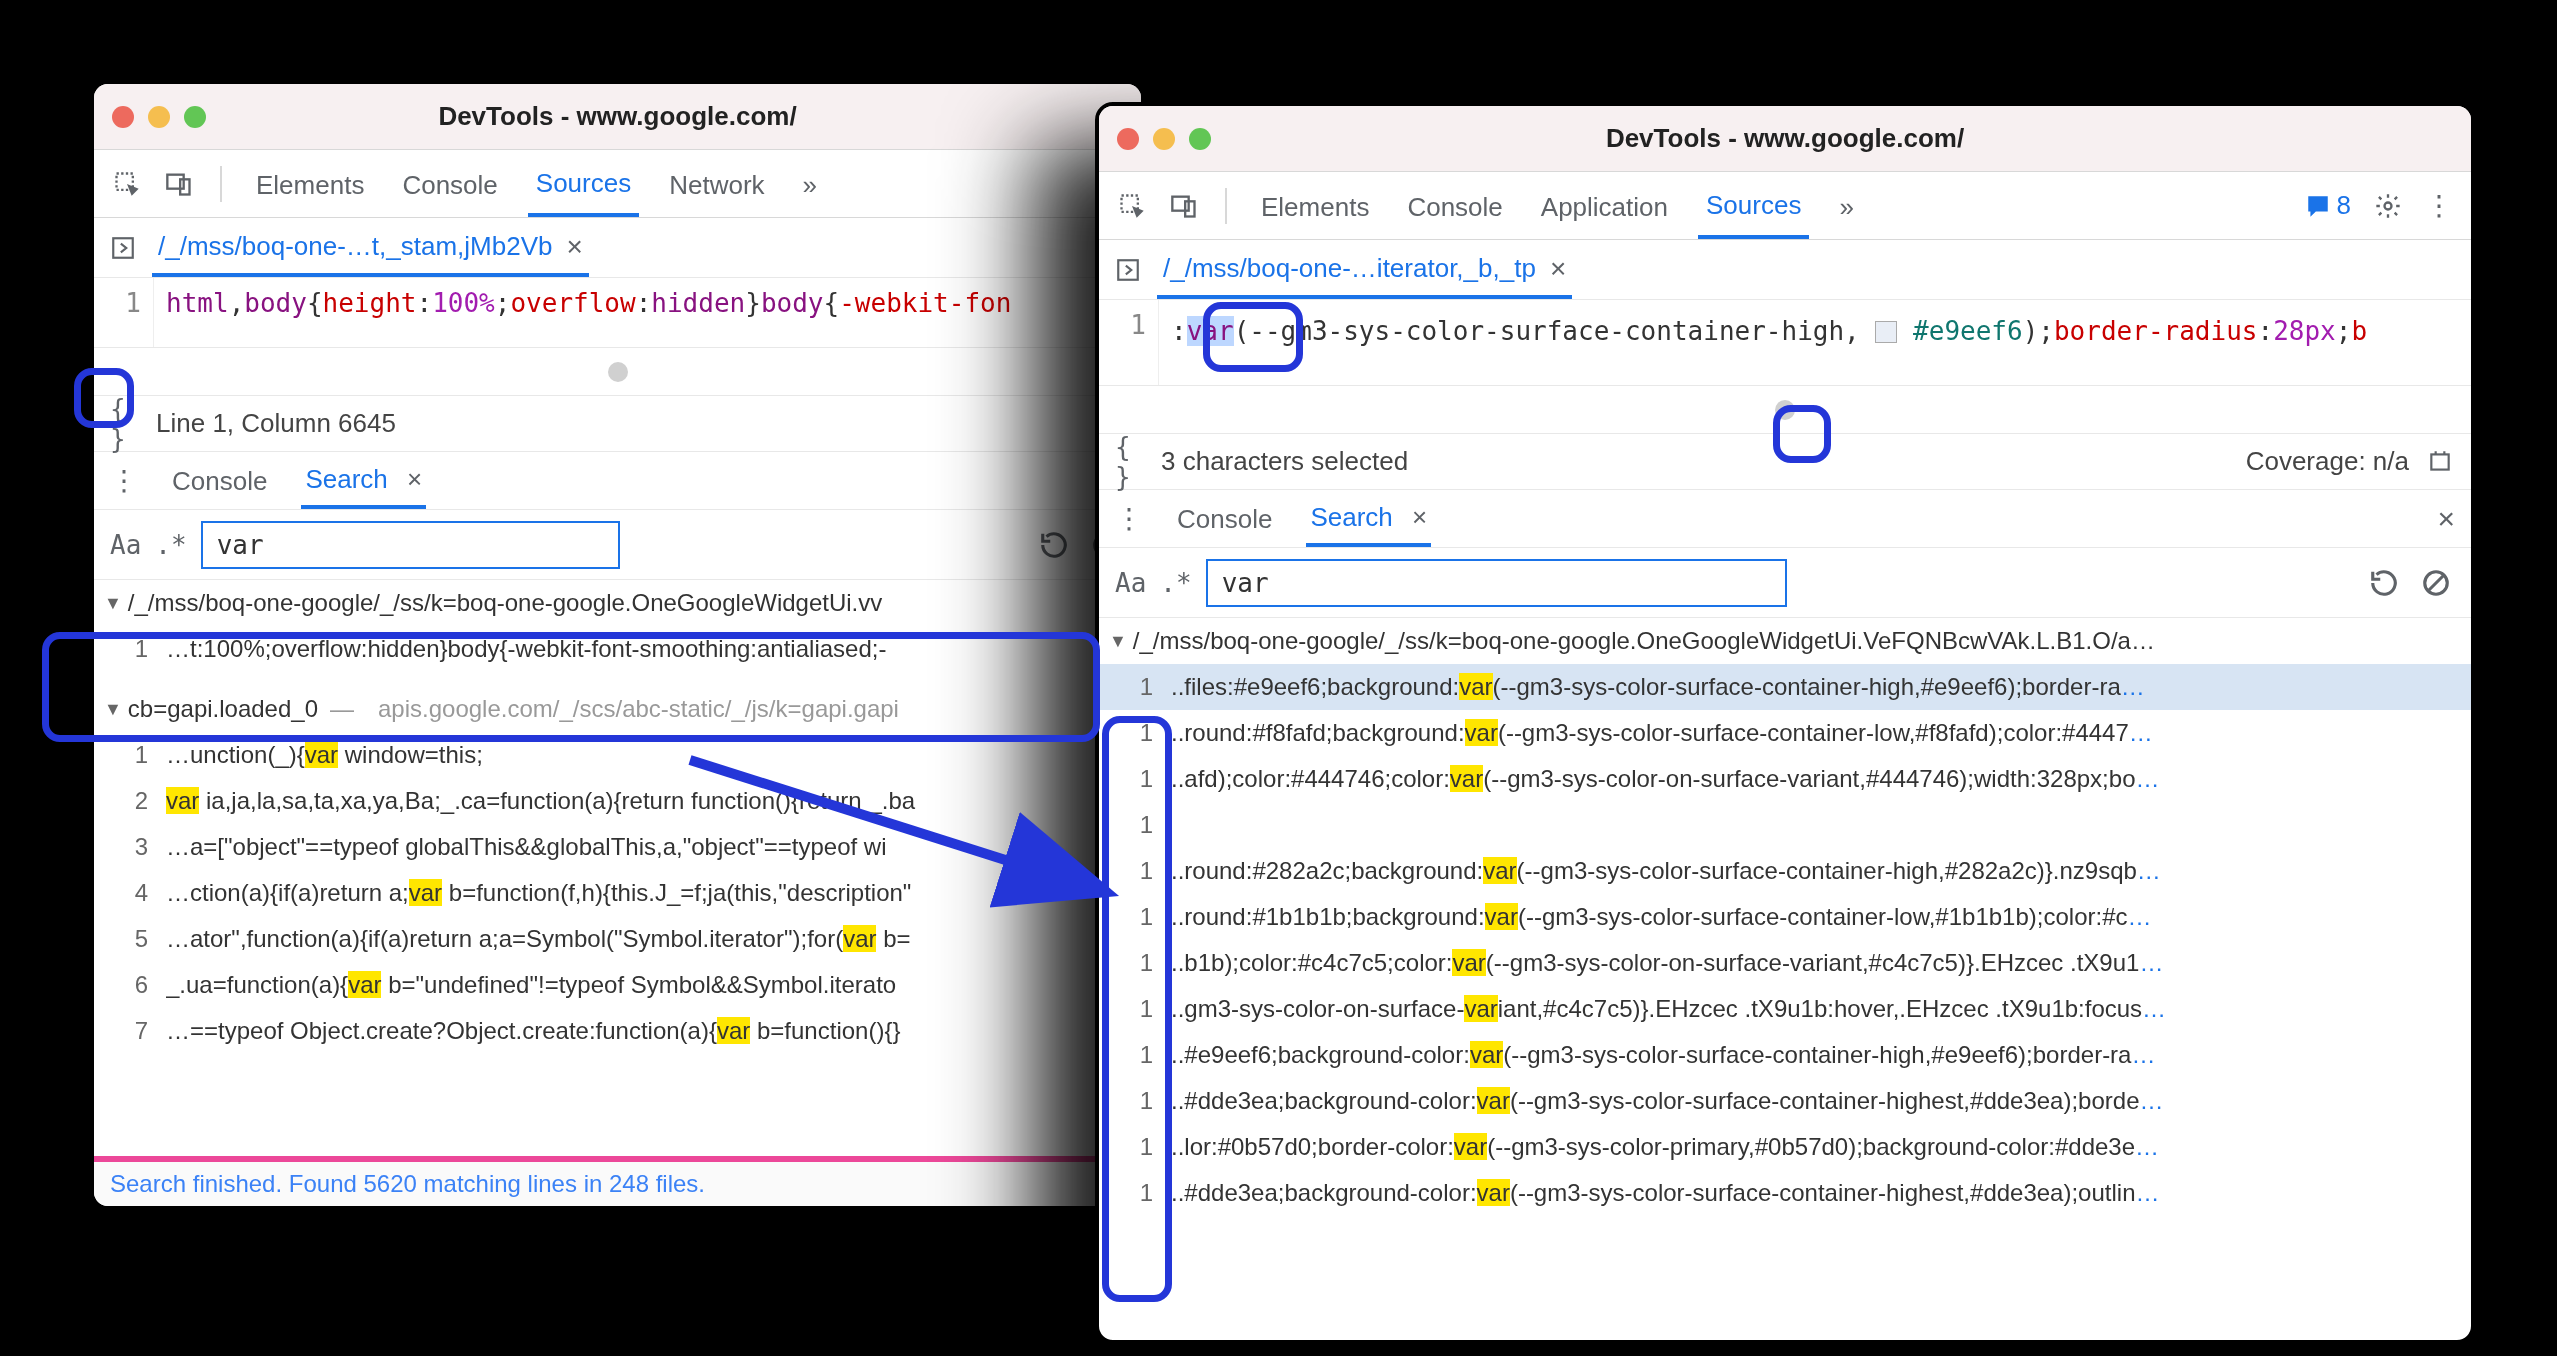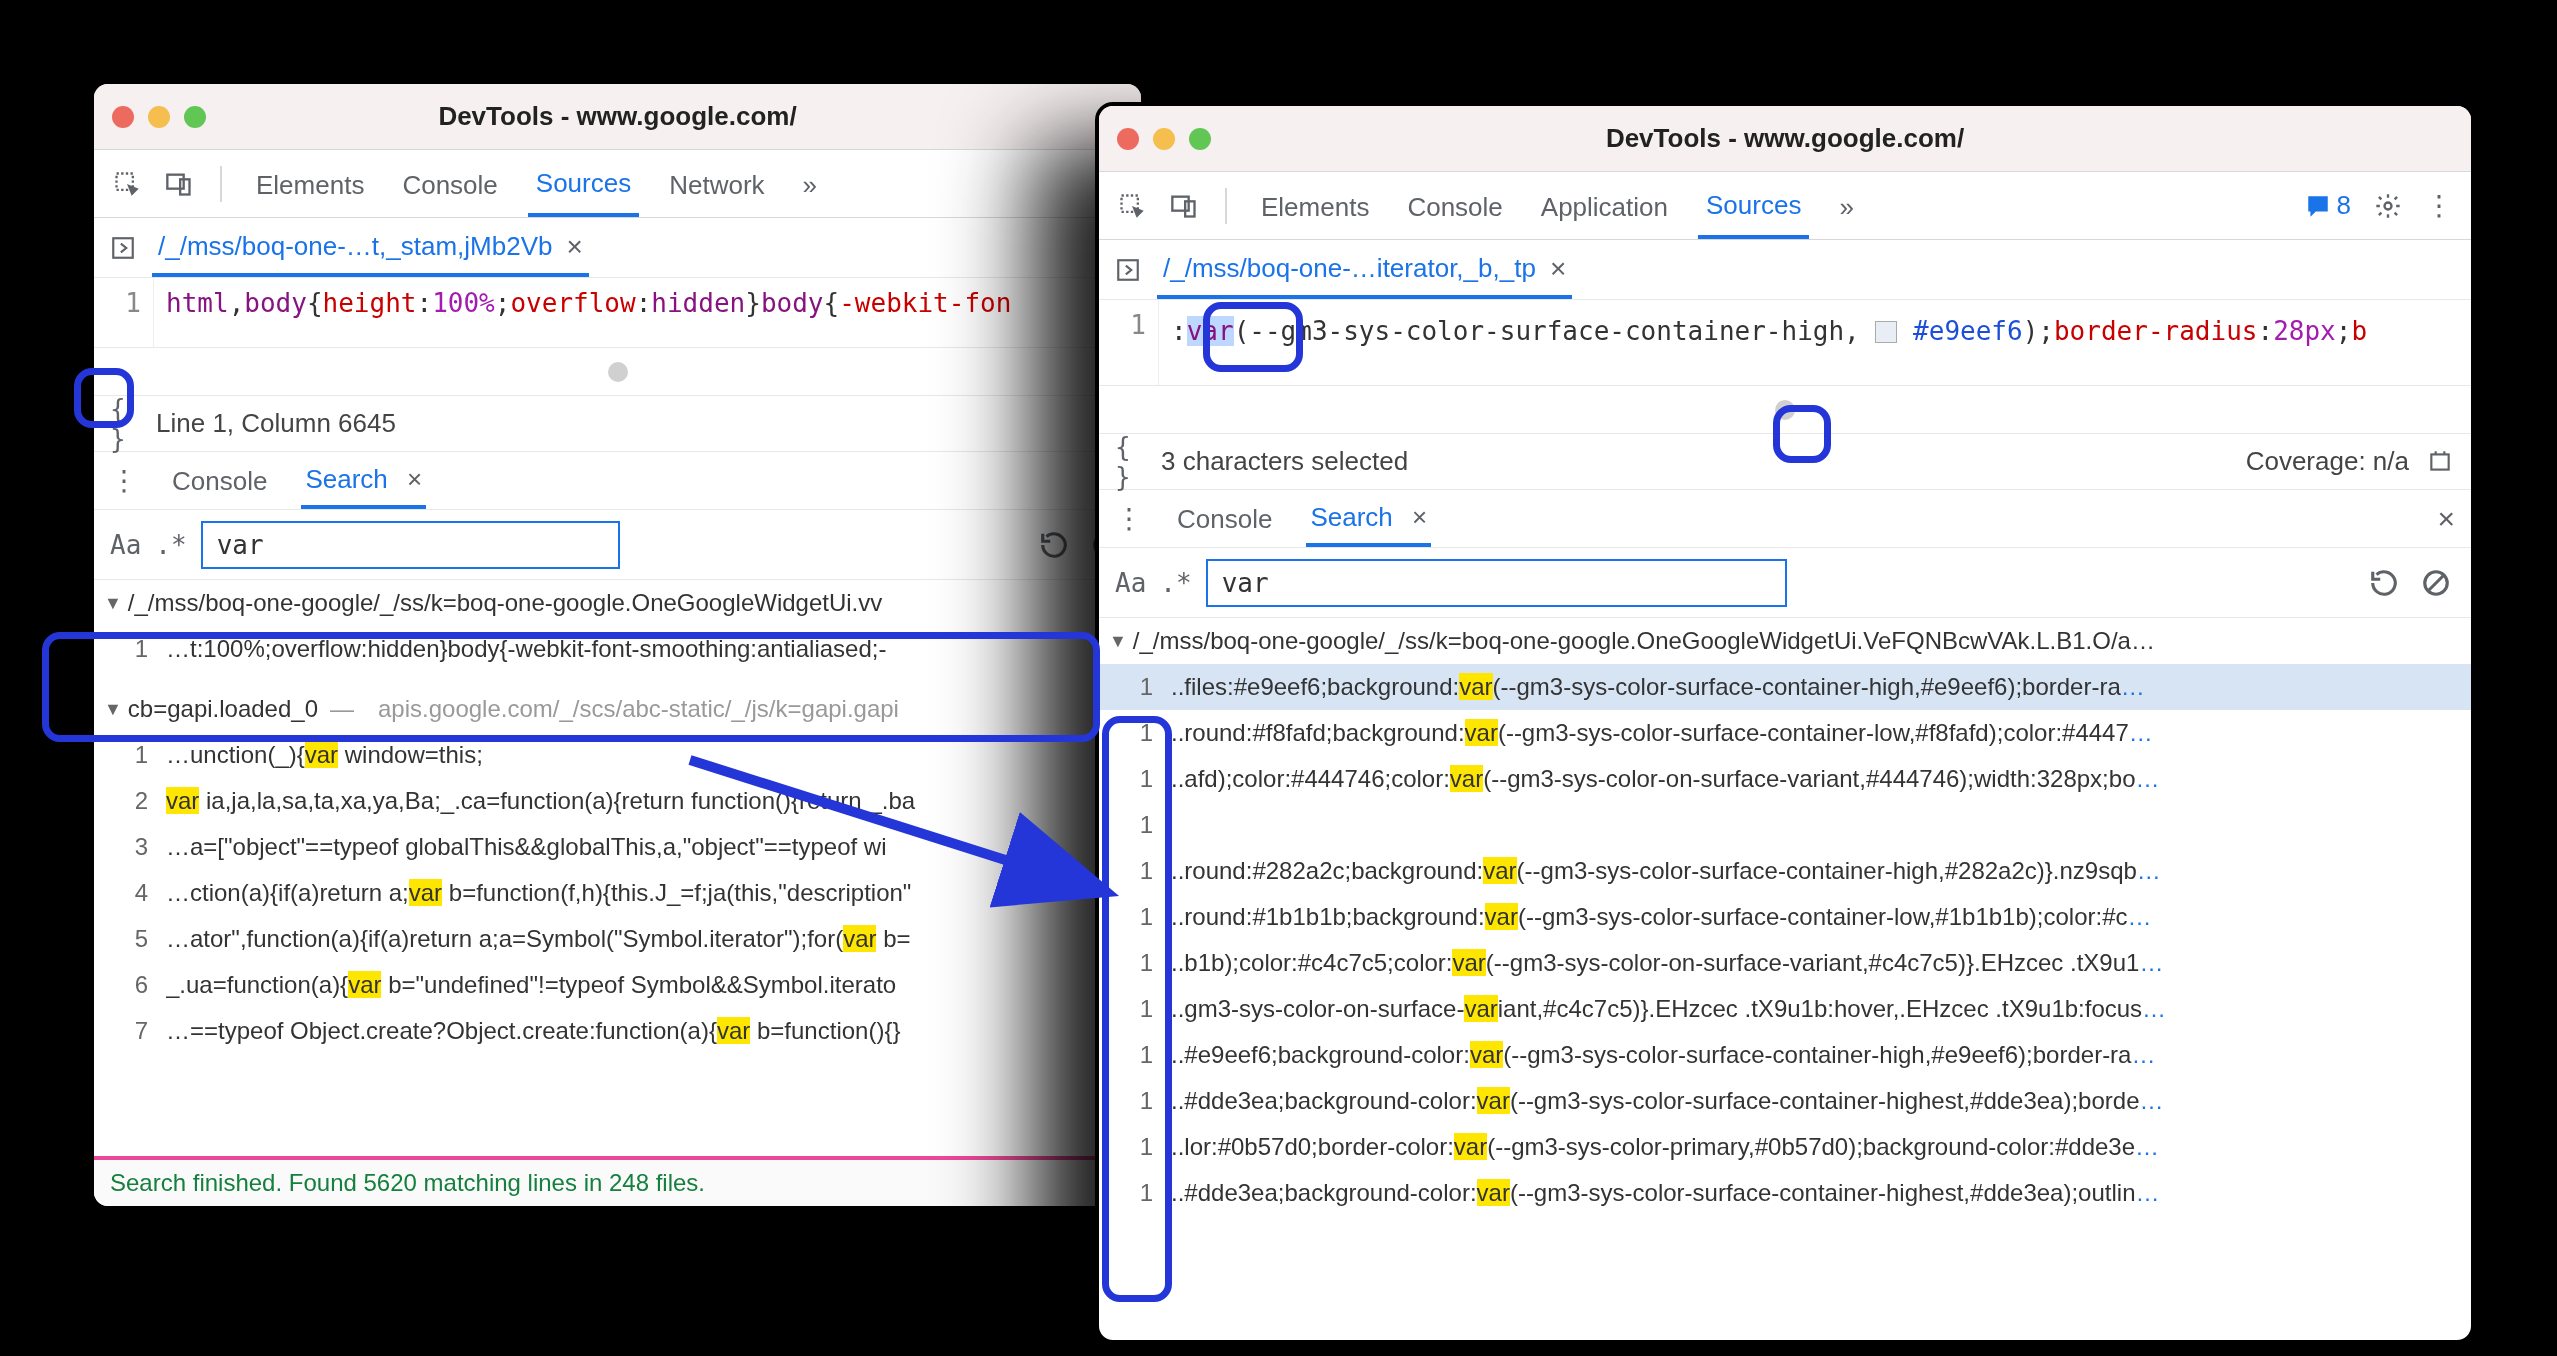--- a/index.html
+++ b/index.html
@@ -86,21 +86,21 @@
     font-size:26px;
     background:#fff;
     border-bottom:1px solid #e8e8e8;
   }
   .gutter { width:60px; text-align:right; color:#888; padding:10px 12px; border-right:1px solid #eee; user-select:none;}
   .codeline { padding:10px 0 10px 12px; white-space:nowrap; overflow:hidden; flex:1; }
   .tok-tag{color:#881280;}
   .tok-prop{color:#c80000;}
   .tok-val{color:#a21caf;}
   .tok-func{color:#881280;}
-  .tok-hex{color:#1d4ed8;}
+  .tok-hex{color:#0f766e;}
   .sel-var { background:#bdd7ff; }
 
   .hlbox { position:absolute; border:7px solid #2436d8; border-radius:18px; pointer-events:none; }
 
   .minirow {
     height:48px; display:flex; align-items:center; justify-content:center;
     border-bottom:1px solid #e8e8e8;
   }
   .minidot{ width:20px; height:20px; border-radius:50%; background:#d0d0d0; }
 
@@ -158,22 +158,22 @@
   .results .matchline .txt {
     flex:1; overflow:hidden; color:#333;
     font-family: "Helvetica Neue", Arial, sans-serif;
   }
   .results .matchline .txt .hl { background:#ffe600; }
   .results .matchline .txt .ell { color:#1a73e8; }
   .results .matchline.selected { background:#d7e4f3; }
 
   .footer {
     height:50px; display:flex; align-items:center;
-    padding:0 16px; font-size:24px; color:#15803d;
-    border-top:4px solid #ec4899;
+    padding:0 16px; font-size:24px; color:#3b82f6;
+    border-top:6px solid #ec4899;
     background:#fafafa;
   }
 
   .arrow {
     position:absolute; pointer-events:none;
   }
 </style>
 </head>
 <body>
 

